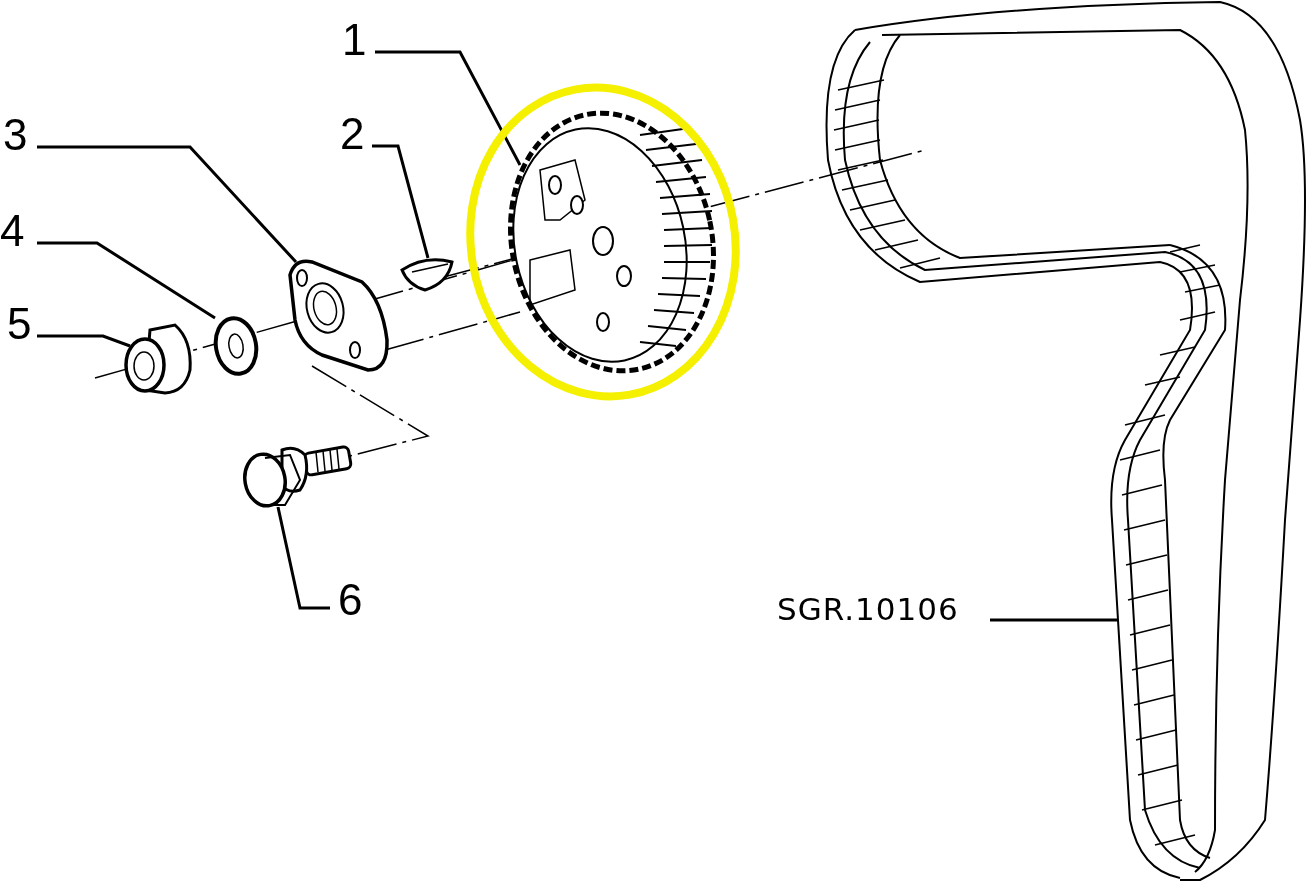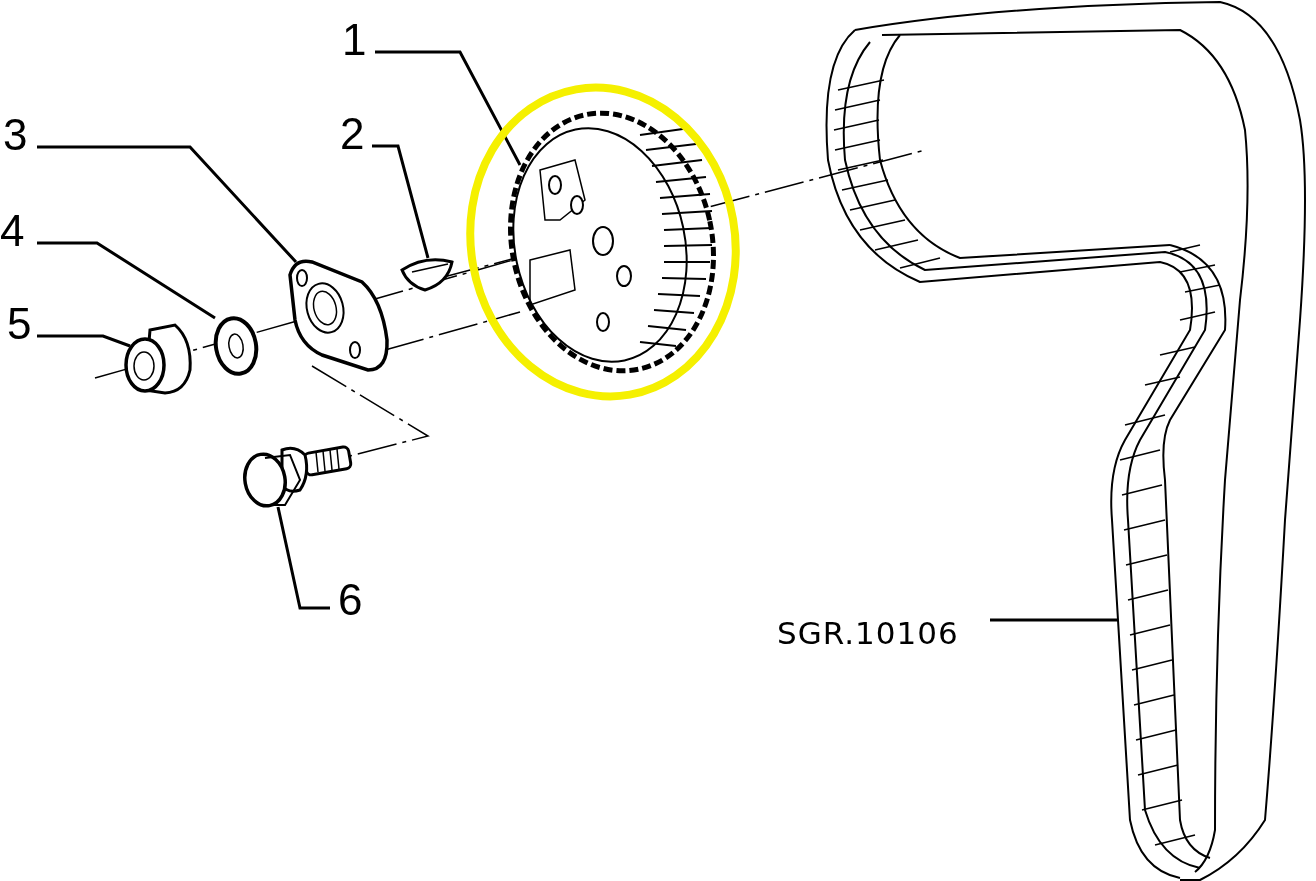--- a/index.html
+++ b/index.html
@@ -137,13 +137,13 @@
   </g>
 </svg>
 
 <div class="callout-num" style="left:342px;top:18px;">1</div>
 <div class="callout-num" style="left:340px;top:112px;">2</div>
 <div class="callout-num" style="left:3px;top:113px;">3</div>
 <div class="callout-num" style="left:0px;top:209px;">4</div>
 <div class="callout-num" style="left:7px;top:302px;">5</div>
 <div class="callout-num" style="left:338px;top:578px;">6</div>
 
-<div class="ref-code" style="left:777px;top:618px;">SGR.10106</div>
+<div class="ref-code" style="left:777px;top:594px;">SGR.10106</div>
 
 </body></html>

